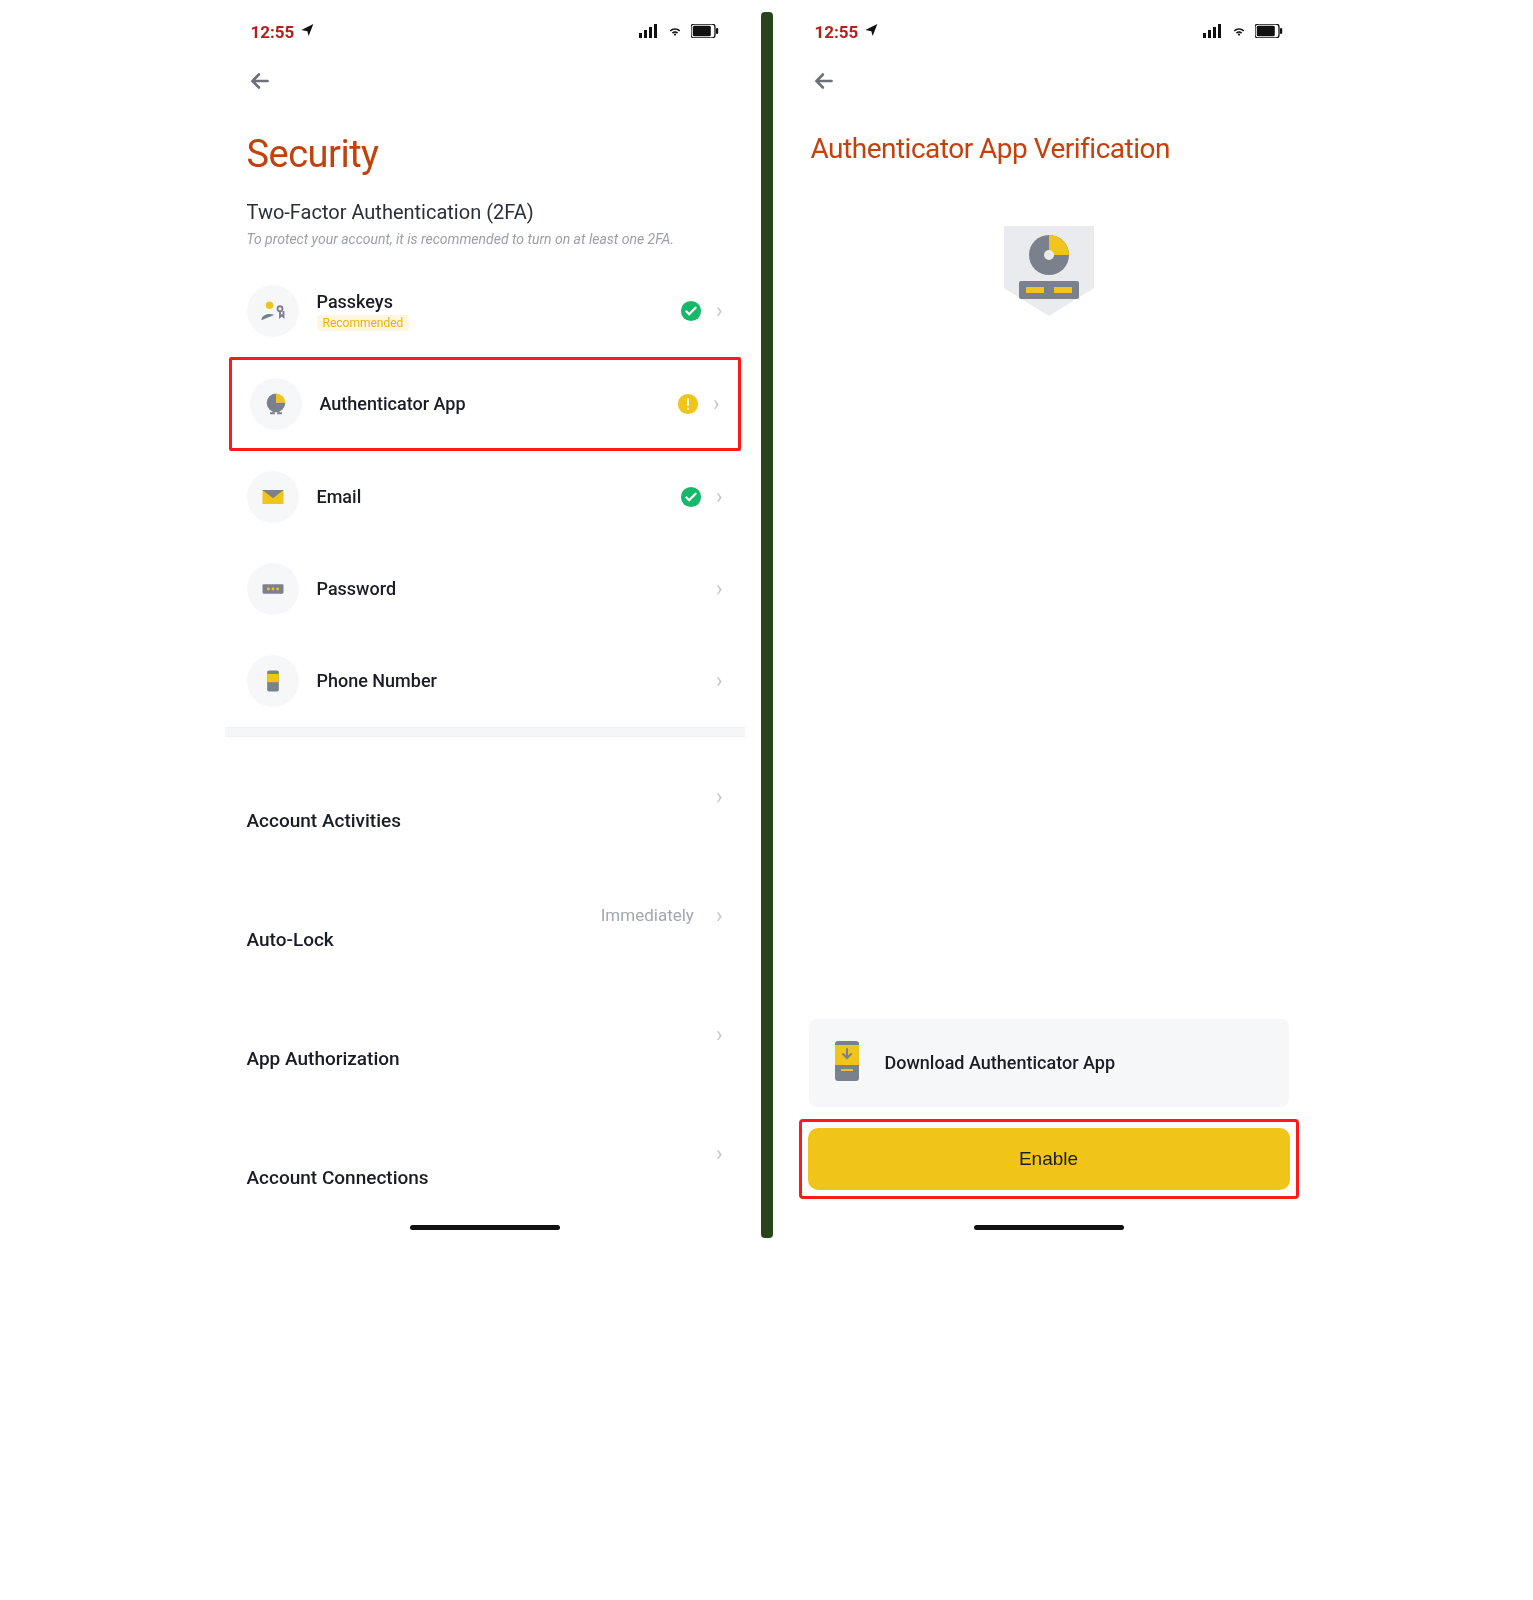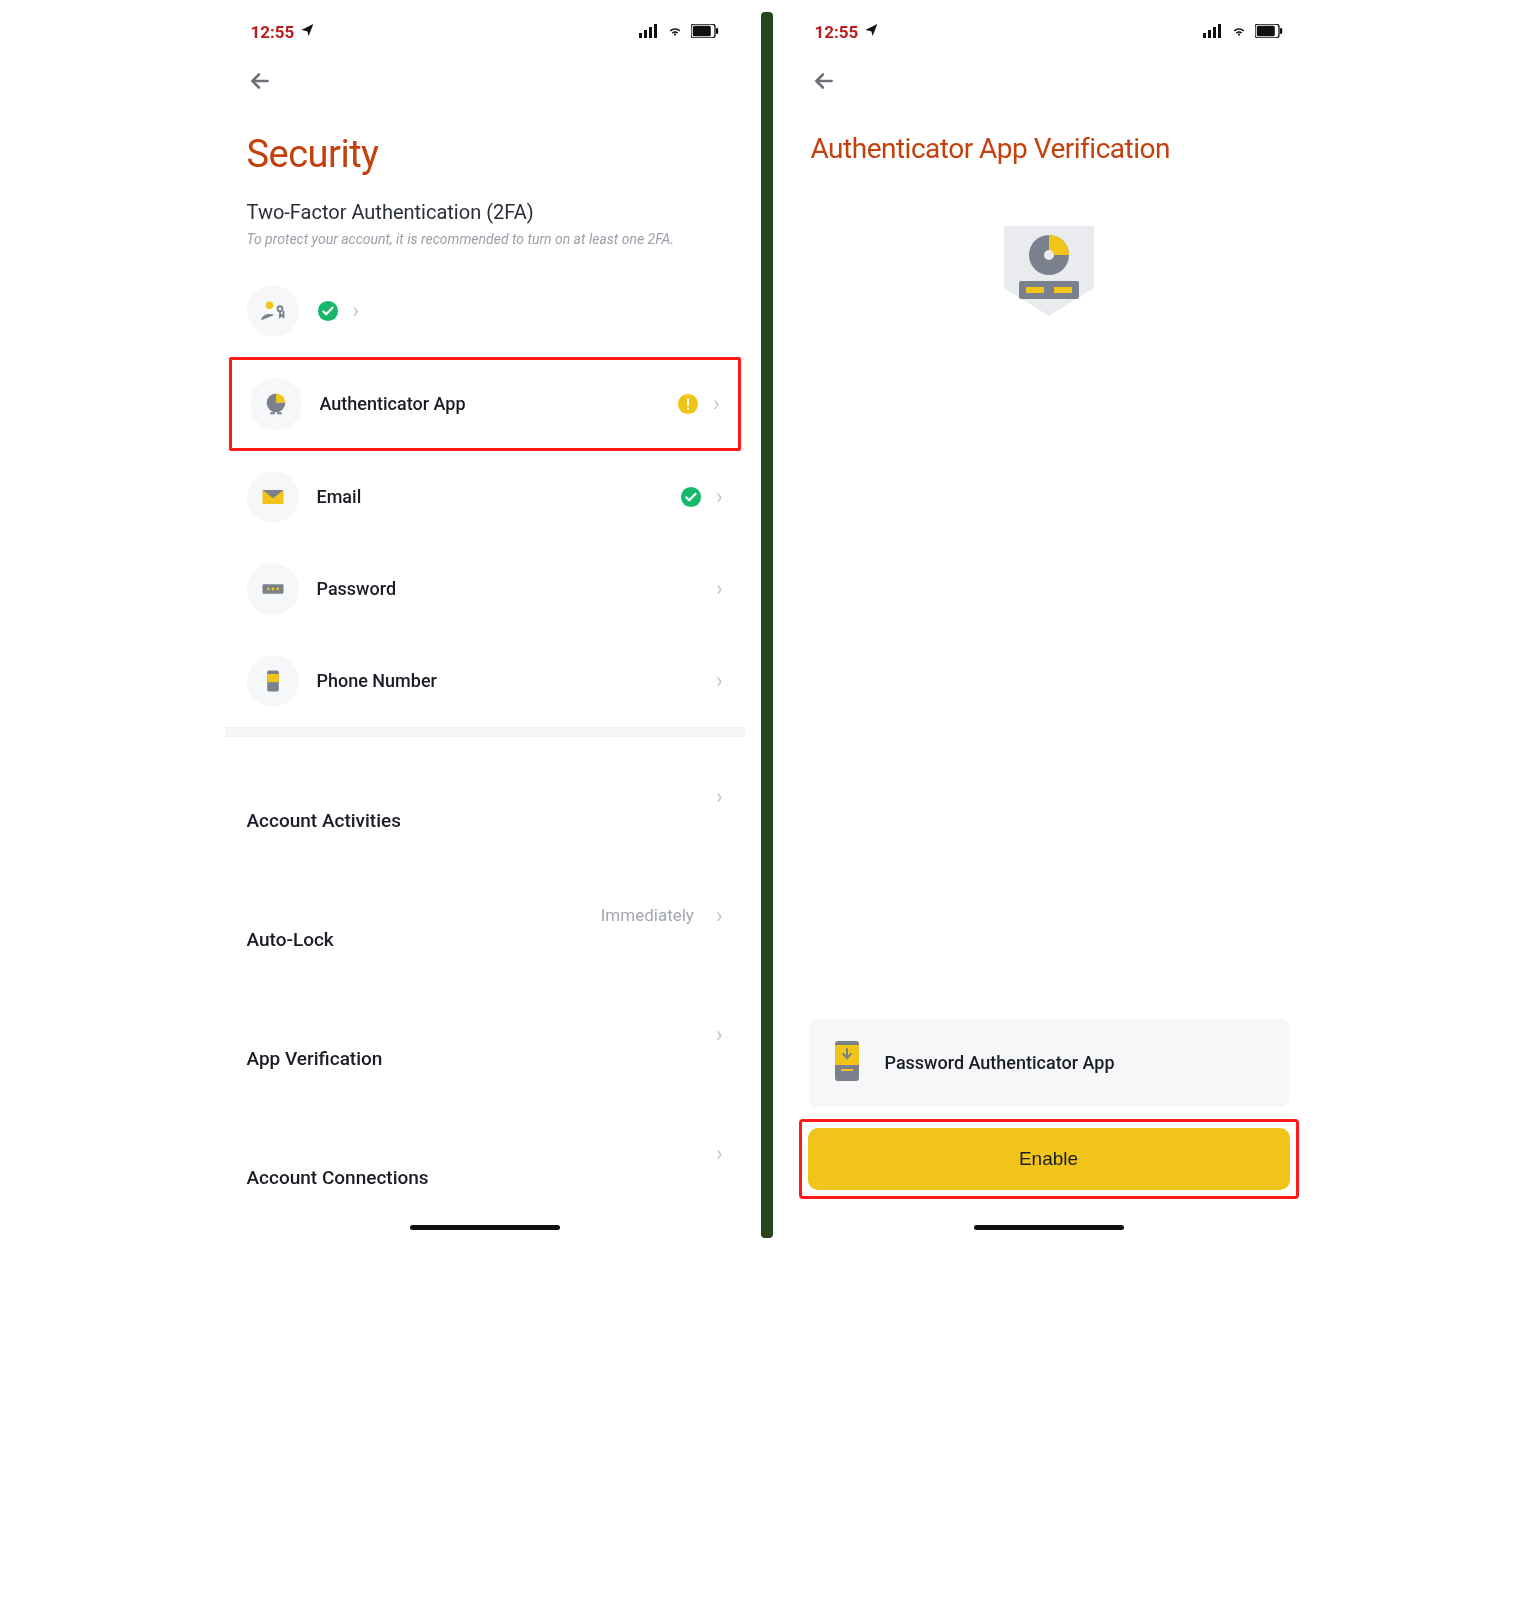--- a/index.html
+++ b/index.html
@@ -209,20 +209,24 @@
 
   <div class="row">
     <div class="icon-wrap">
       <svg viewBox="0 0 24 24">
           <circle cx="9" cy="7" r="3.2" fill="#f0c419"></circle>
           <path d="M2 20c0-3.2 3.1-5.5 7-5.5 1.5 0 2.9.3 4 .9" fill="#7b818c"></path>
           <circle cx="18" cy="10" r="2.1" fill="none" stroke="#7b818c" stroke-width="1.6"></circle>
           <path d="M18 12v5l1.5-1.3L21 17v-5" fill="none" stroke="#7b818c" stroke-width="1.6"></path>
         </svg>
     </div>
+    <div class="row-text">
+      <span class="row-label">Passkeys</span>
+      <span class="row-badge">Recommended</span>
+    </div>
     <div class="row-status">
       <span class="status-dot"><svg viewBox="0 0 24 24">
             <circle cx="12" cy="12" r="11" fill="#18b86b"></circle>
             <path d="M7 12.5l3 3 7-7" stroke="#fff" stroke-width="2.5" fill="none" stroke-linecap="round"></path>
           </svg></span>
       <span class="chevron">›</span>
     </div>
   </div>
 
   <div class="row highlight">
@@ -307,21 +311,21 @@
       </div>
   </div>
   <div class="simple-row">
     <span class="row-label">Auto-Lock</span>
     <div class="right">
       <span class="row-value">Immediately</span>
       <span class="chevron">›</span>
     </div>
   </div>
   <div class="simple-row">
-    <span class="row-label">App Verification</span>
+    <span class="row-label">App Authorization</span>
     <div class="right">
         <span class="chevron">›</span>
       </div>
   </div>
   <div class="simple-row">
     <span class="row-label">Account Connections</span>
     <div class="right">
         <span class="chevron">›</span>
       </div>
   </div>
@@ -387,21 +391,21 @@
   <div class="bottom-area">
     <div class="download-row">
       <span class="dl-icon">
         <svg viewBox="0 0 40 44">
             <rect x="8" y="2" width="24" height="40" rx="3" fill="#7b818c"></rect>
             <rect x="8" y="6" width="24" height="20" fill="#f0c419"></rect>
             <path d="M20 10 v8 m-4-3 l4 4 4-4" stroke="#7b818c" stroke-width="2" fill="none" stroke-linecap="round"></path>
             <rect x="14" y="30" width="12" height="2" fill="#f0c419"></rect>
           </svg>
       </span>
-      <span class="dl-label">Password Authenticator App</span>
+      <span class="dl-label">Download Authenticator App</span>
     </div>
     <div class="enable-wrap">
       <button class="enable-btn">Enable</button>
     </div>
   </div>
 
   <div class="home-indicator"></div>
 </div>
 
 </body></html>

